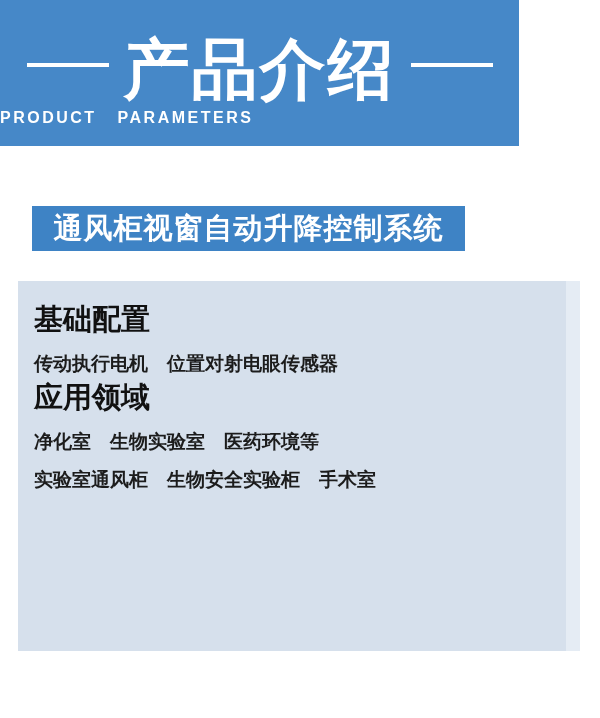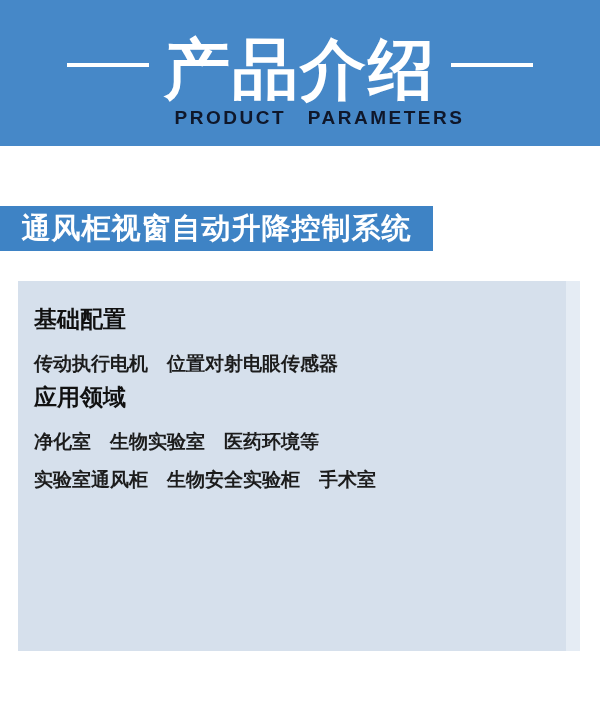--- a/index.html
+++ b/index.html
@@ -7,24 +7,24 @@
     padding: 0;
     background: #ffffff;
     width: 600px;
     height: 718px;
     font-family: "Liberation Sans", sans-serif;
     overflow: hidden;
   }
 
   
   .banner {
-    width: 600px;
+    width: 519px;
     height: 146px;
     background: #4688c8;
-    text-align: center;
+    text-align: left;
     overflow: hidden;
   }
   .banner-title-row {
     display: flex;
     justify-content: center;
     align-items: center;
     gap: 15px;
     padding-top: 34px;
     height: 70px;
   }
@@ -38,35 +38,34 @@
     white-space: nowrap;
   }
   .title-dash {
     width: 82px;
     height: 4px;
     background: #ffffff;
     transform: translateY(-4px);
   }
   .banner-subtitle {
     margin-top: 2px;
-    font-size: 19px;
+    font-size: 16px;
     line-height: 24px;
     font-weight: bold;
-    color: #0f172a;
+    color: #ffffff;
     letter-spacing: 2.5px;
     word-spacing: 14px;
     white-space: nowrap;
-    margin-left: 39px;
   }
 
   
   .section-titlebar {
     width: 433px;
     height: 45px;
-    margin: 60px 0 0 0;
+    margin: 60px 0 0 32px;
     background: #3e83c5;
     display: flex;
     align-items: center;
     justify-content: center;
   }
   .section-titlebar span {
     color: #ffffff;
     font-size: 29px;
     font-weight: bold;
     letter-spacing: 1px;
@@ -77,21 +76,21 @@
   .panel {
     width: 562px;
     height: 370px;
     margin: 30px 0 0 18px;
     background: linear-gradient(to right, #d6e0ec, #d6e0ec 548px, #e5ecf4 548px, #e5ecf4);
     box-sizing: border-box;
     padding: 24px 10px 0 16px;
     color: #1c1c1c;
   }
   .group-heading {
-    font-size: 23px;
+    font-size: 29px;
     line-height: 28px;
     font-weight: bold;
     color: #111111;
     margin: 0 0 12px 0;
   }
   .spec-line {
     font-size: 19px;
     line-height: 38px;
     font-weight: 600;
     white-space: nowrap;

